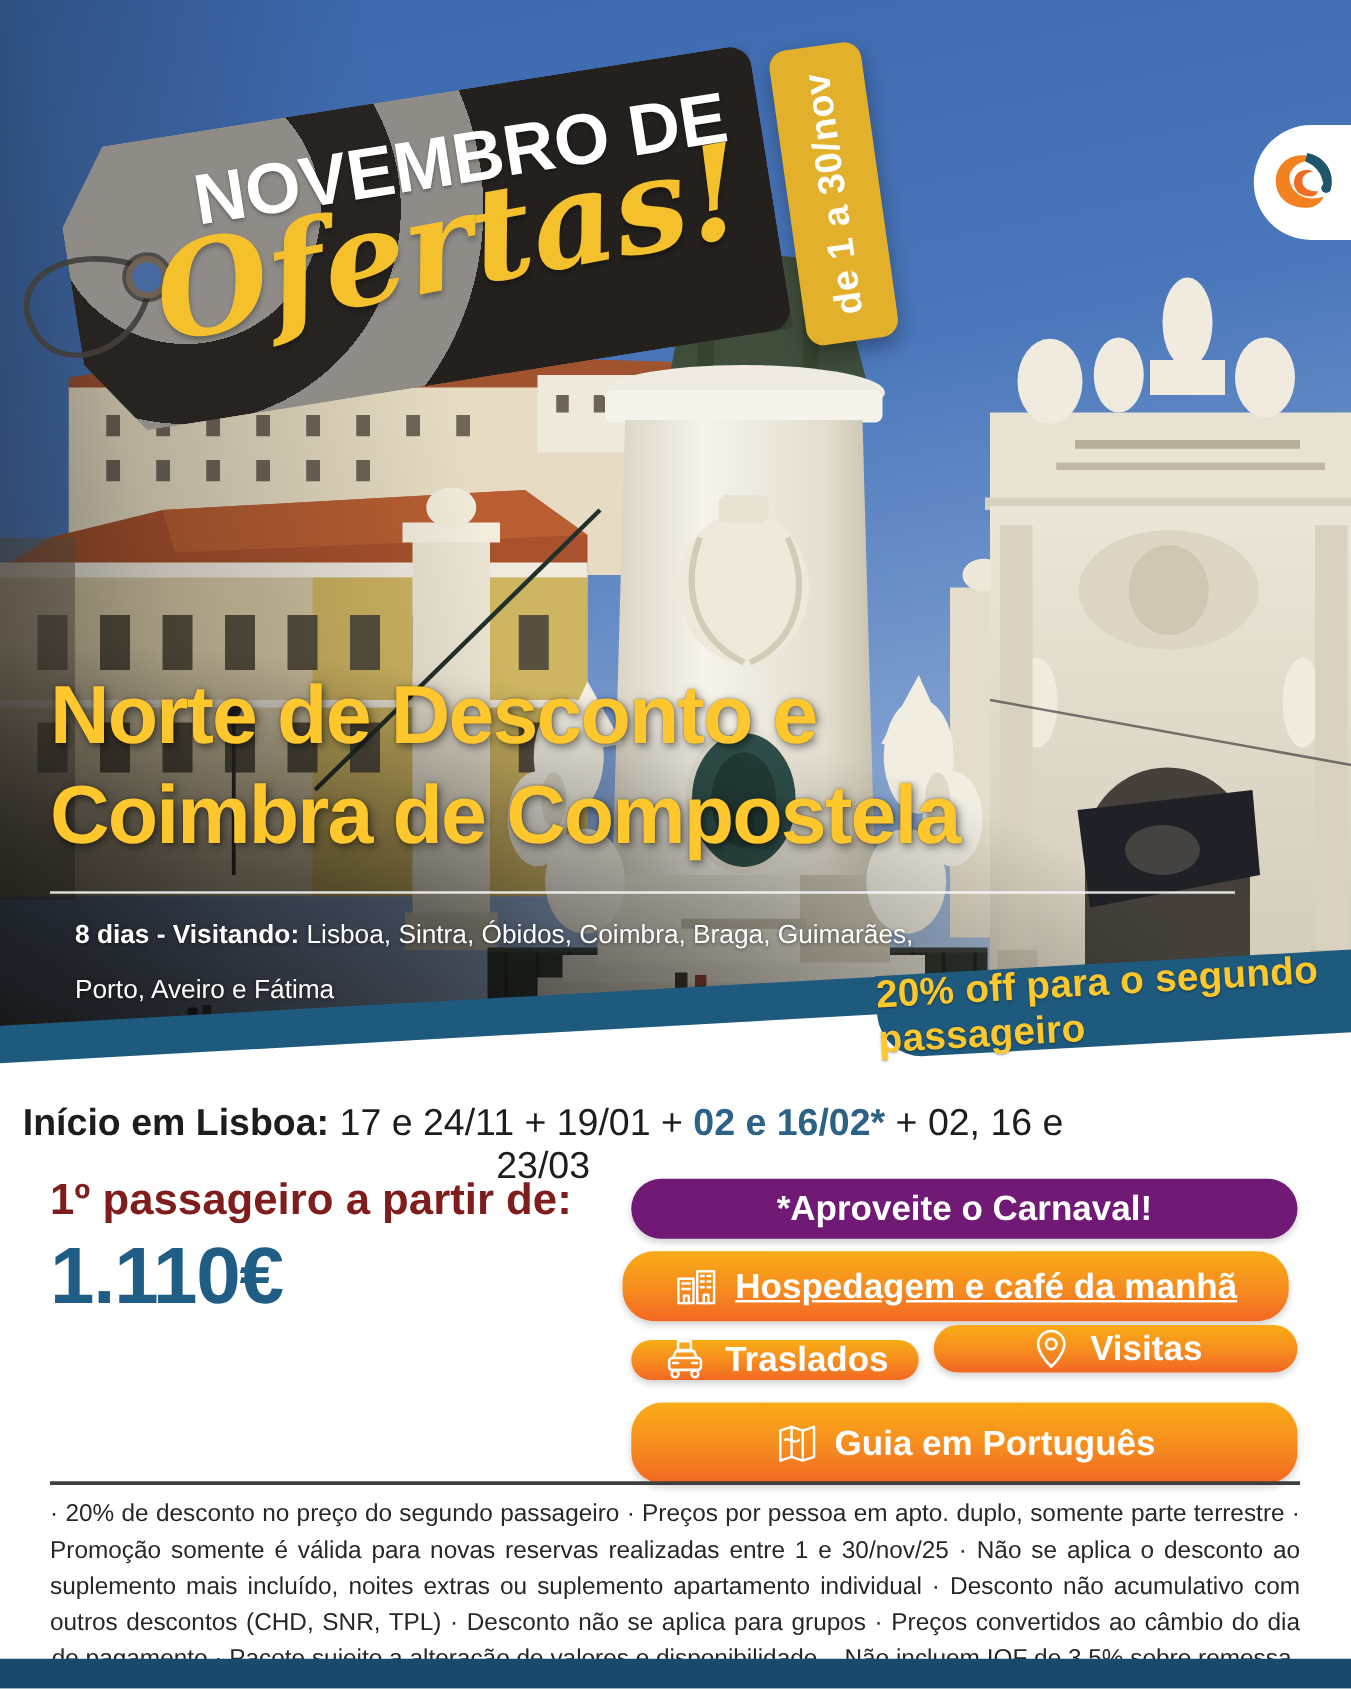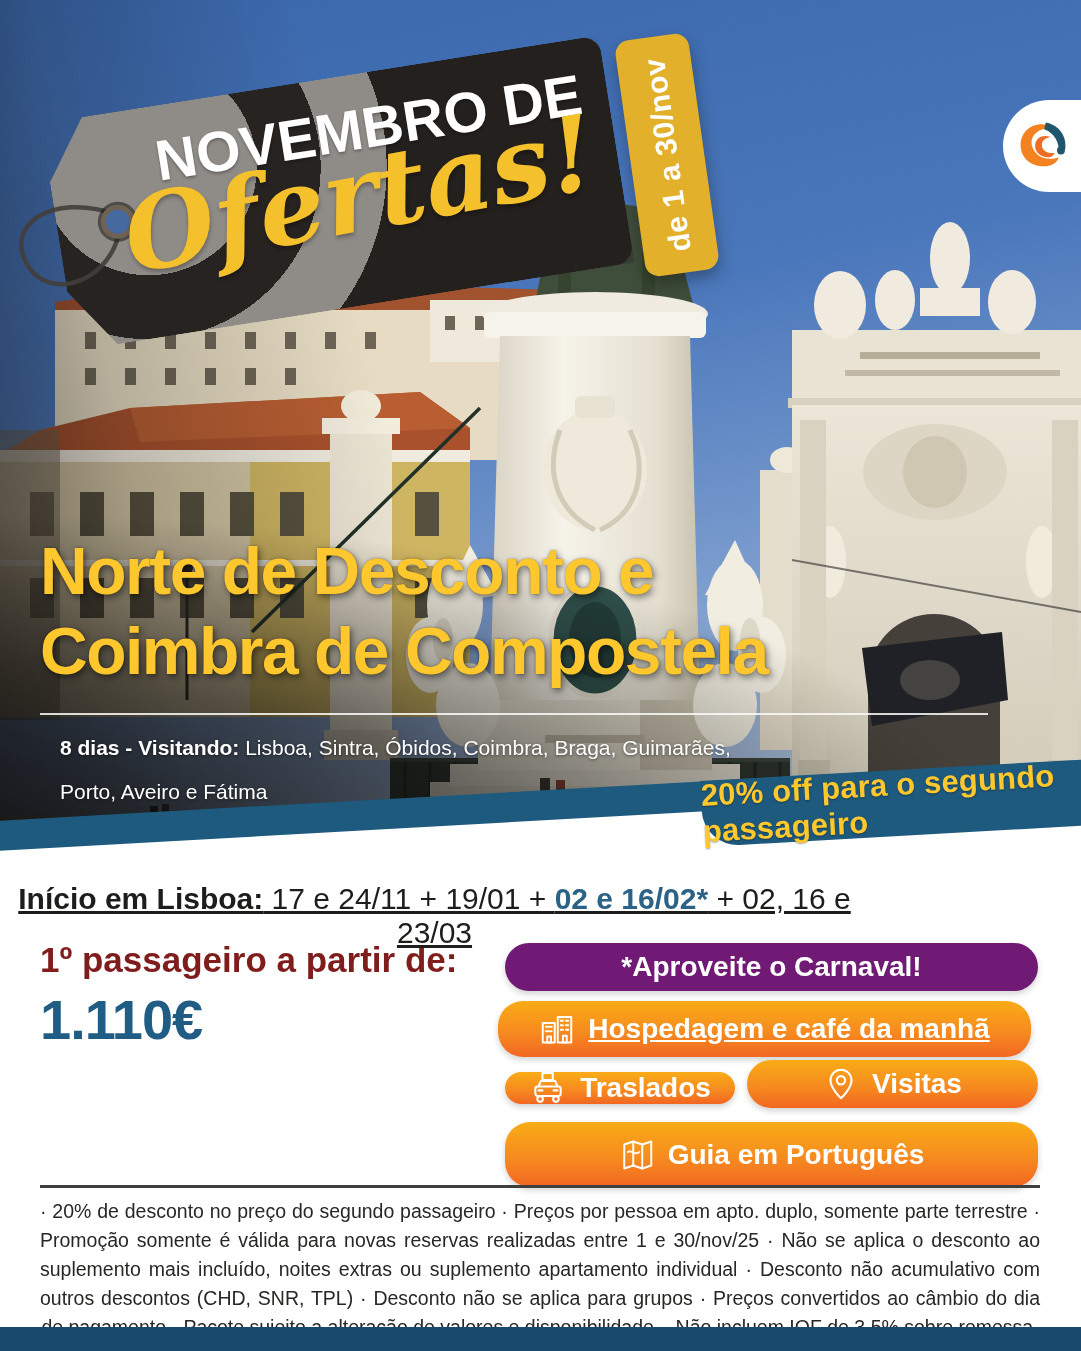--- a/index.html
+++ b/index.html
@@ -57,38 +57,38 @@
   .date-ribbon span{transform:rotate(-90deg);white-space:nowrap;color:#fff;font-weight:bold;
      font-size:30px;letter-spacing:.5px;}
 
   
   .logo-pill{position:absolute;right:0;top:100px;width:78px;height:92px;background:#fff;
      border-radius:46px 0 0 46px;z-index:10;display:flex;align-items:center;}
   .logo-pill svg{margin-left:12px;}
 
   
   .departures{position:absolute;left:0;top:882px;width:869px;text-align:center;
-     font-size:30px;color:#1d1d1b;z-index:6;text-decoration:underline;}
+     font-size:30px;color:#1d1d1b;z-index:6;}
   .departures .lbl{font-weight:bold;}
   .departures .hl{font-weight:bold;color:#2b6285;}
 
   .price-label{position:absolute;left:40px;font-size:35px;font-weight:bold;color:#7f1d1d;}
-  .price-value{position:absolute;left:40px;font-size:56px;font-weight:800;color:#1f5d84;
+  .price-value{position:absolute;left:40px;font-size:64px;font-weight:800;color:#1f5d84;
      letter-spacing:-1px;line-height:80px;}
   #price-label-1{top:940px;} #price-value-1{top:980px;}
   #price-label-2{top:1055px;} #price-value-2{top:1094px;}
 
   .pill{position:absolute;border-radius:25px;display:flex;align-items:center;justify-content:center;
      gap:13px;color:#fff;font-weight:bold;font-size:28px;box-shadow:0 3px 6px rgba(0,0,0,.18);}
   .pill.orange{background:linear-gradient(180deg,#f9ac16 0%,#f68b1f 55%,#f26722 100%);}
   .pill.blue{background:#701a75;}
   #pill-carnaval{left:505px;top:943px;width:533px;height:48px;}
   #pill-hospedagem{left:498px;top:1001px;width:533px;height:56px;text-decoration:underline;}
   #pill-traslados{left:505px;top:1072px;width:230px;height:32px;text-align:right;}
-  #pill-visitas{left:747px;top:1060px;width:291px;height:48px;}
+  #pill-visitas{left:747px;top:1060px;width:291px;height:38px;}
   #pill-guia{left:505px;top:1122px;width:533px;height:65px;}
   .pill svg{flex:0 0 auto;}
 
   .fine-divider{position:absolute;left:40px;top:1185px;width:1000px;height:3px;background:#3f3f3d;}
   .fine-print{position:absolute;left:40px;top:1197px;width:1000px;font-size:19.5px;line-height:29px;
      color:#272725;text-align:justify;text-align-last:center;}
   .footer-bar{position:absolute;left:0;top:1327px;width:1081px;height:24px;background:#1a4a6b;}
 </style>
 </head>
 <body>

